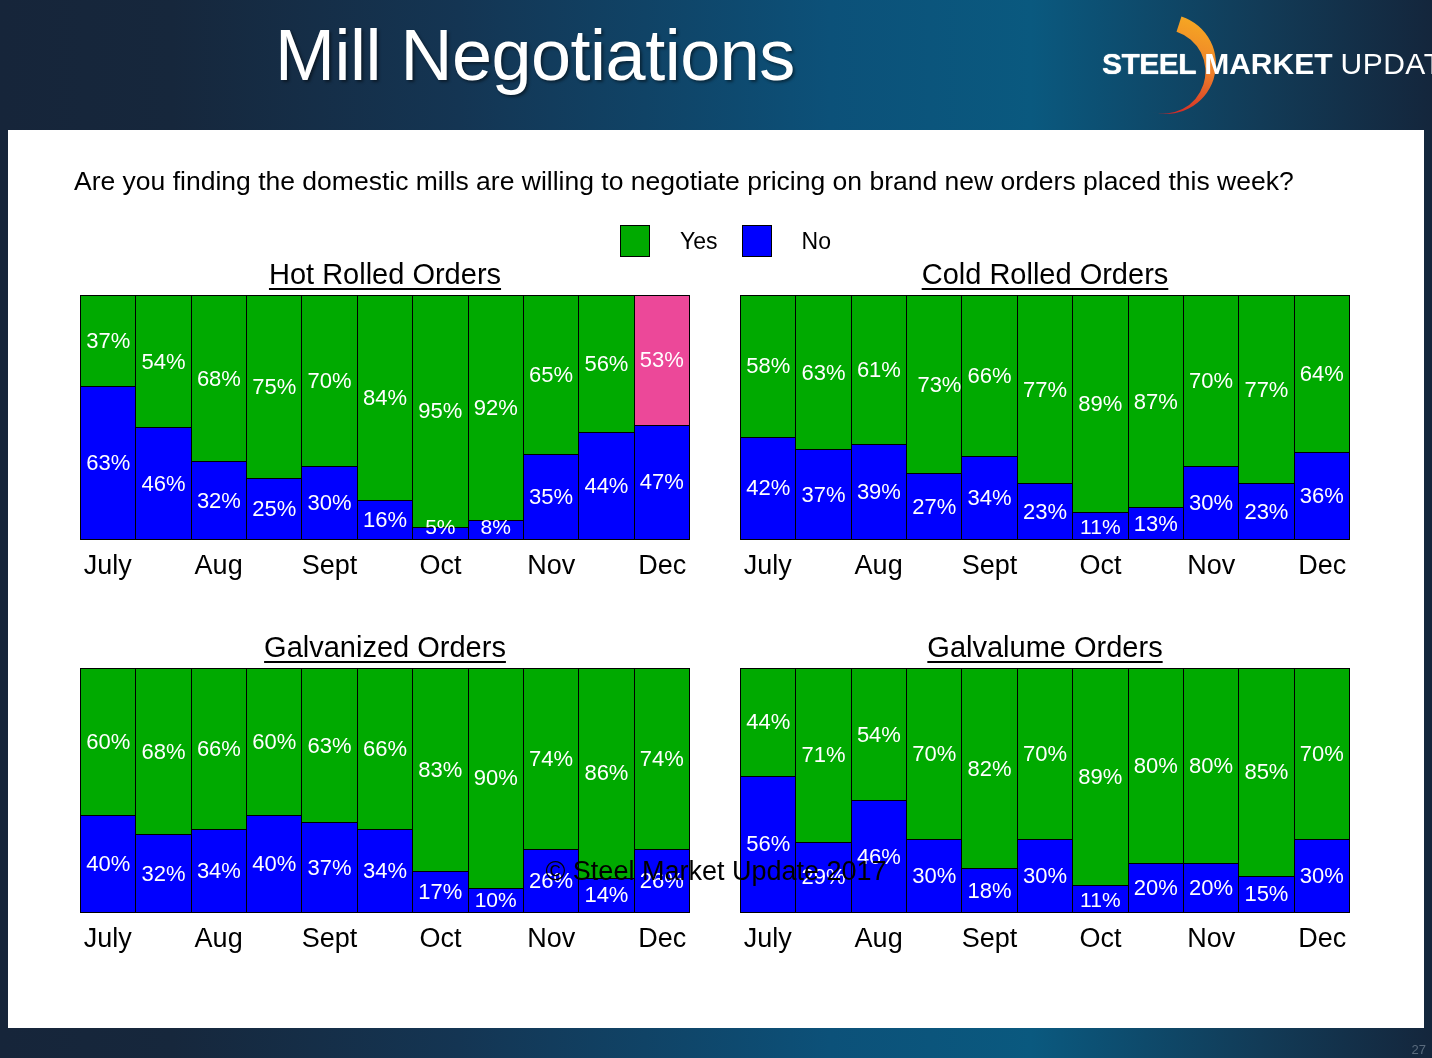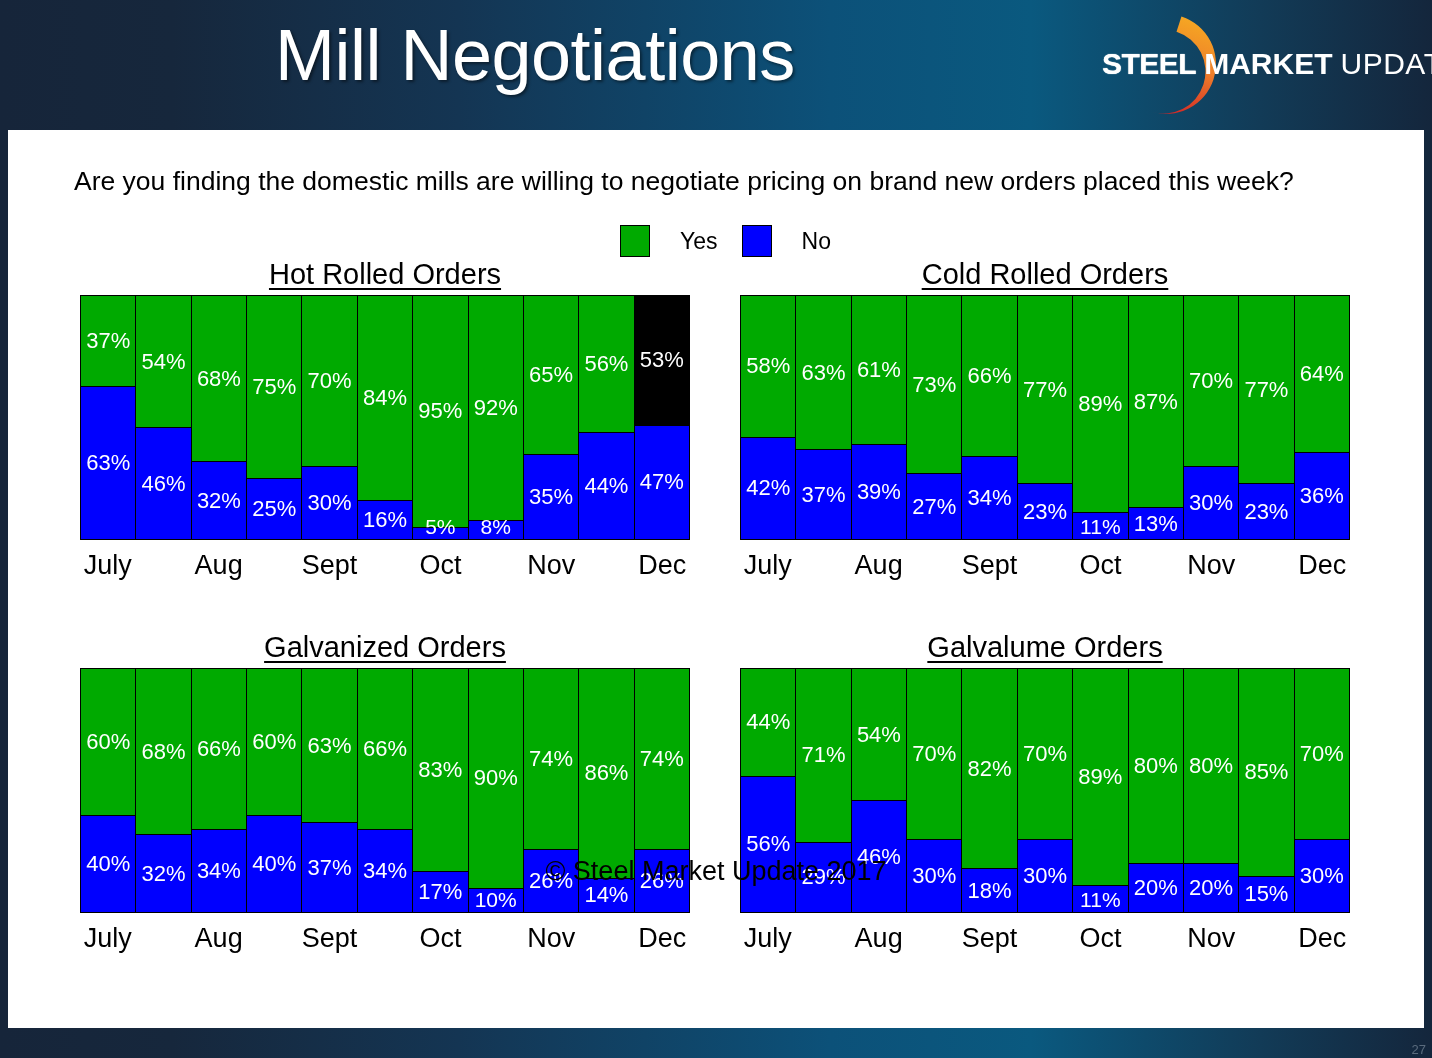--- a/index.html
+++ b/index.html
@@ -280,21 +280,21 @@
           </div>
           <div class="bar">
             <div class="seg seg-yes" style="height: 56%; background: rgb(0, 170, 0);">
               <span class="seg-val">56%</span>
             </div>
             <div class="seg seg-no" style="height: 44%; background: rgb(0, 0, 255);">
               <span class="seg-val">44%</span>
             </div>
           </div>
           <div class="bar">
-            <div class="seg seg-yes" style="height: 53%; background: #000000;">
+            <div class="seg seg-yes" style="height: 53%; background: #ec4899;">
               <span class="seg-val">53%</span>
             </div>
             <div class="seg seg-no" style="height: 47%; background: rgb(0, 0, 255);">
               <span class="seg-val">47%</span>
             </div>
           </div>
         </div>
         <div class="xaxis">
           <span class="xtick" style="left: 4.54545%;">July</span>
           <span class="xtick" style="left: 22.7273%;">Aug</span>
@@ -325,21 +325,21 @@
           </div>
           <div class="bar">
             <div class="seg seg-yes" style="height: 61%; background: rgb(0, 170, 0);">
               <span class="seg-val">61%</span>
             </div>
             <div class="seg seg-no" style="height: 39%; background: rgb(0, 0, 255);">
               <span class="seg-val">39%</span>
             </div>
           </div>
           <div class="bar">
-            <div class="seg seg-yes" style="height: 73%; background: rgb(0, 170, 0);">
+            <div class="seg seg-yes" style="height: 73%; background: rgb(0, 170, 0); justify-content: flex-end;">
               <span class="seg-val">73%</span>
             </div>
             <div class="seg seg-no" style="height: 27%; background: rgb(0, 0, 255);">
               <span class="seg-val">27%</span>
             </div>
           </div>
           <div class="bar">
             <div class="seg seg-yes" style="height: 66%; background: rgb(0, 170, 0);">
               <span class="seg-val">66%</span>
             </div>

